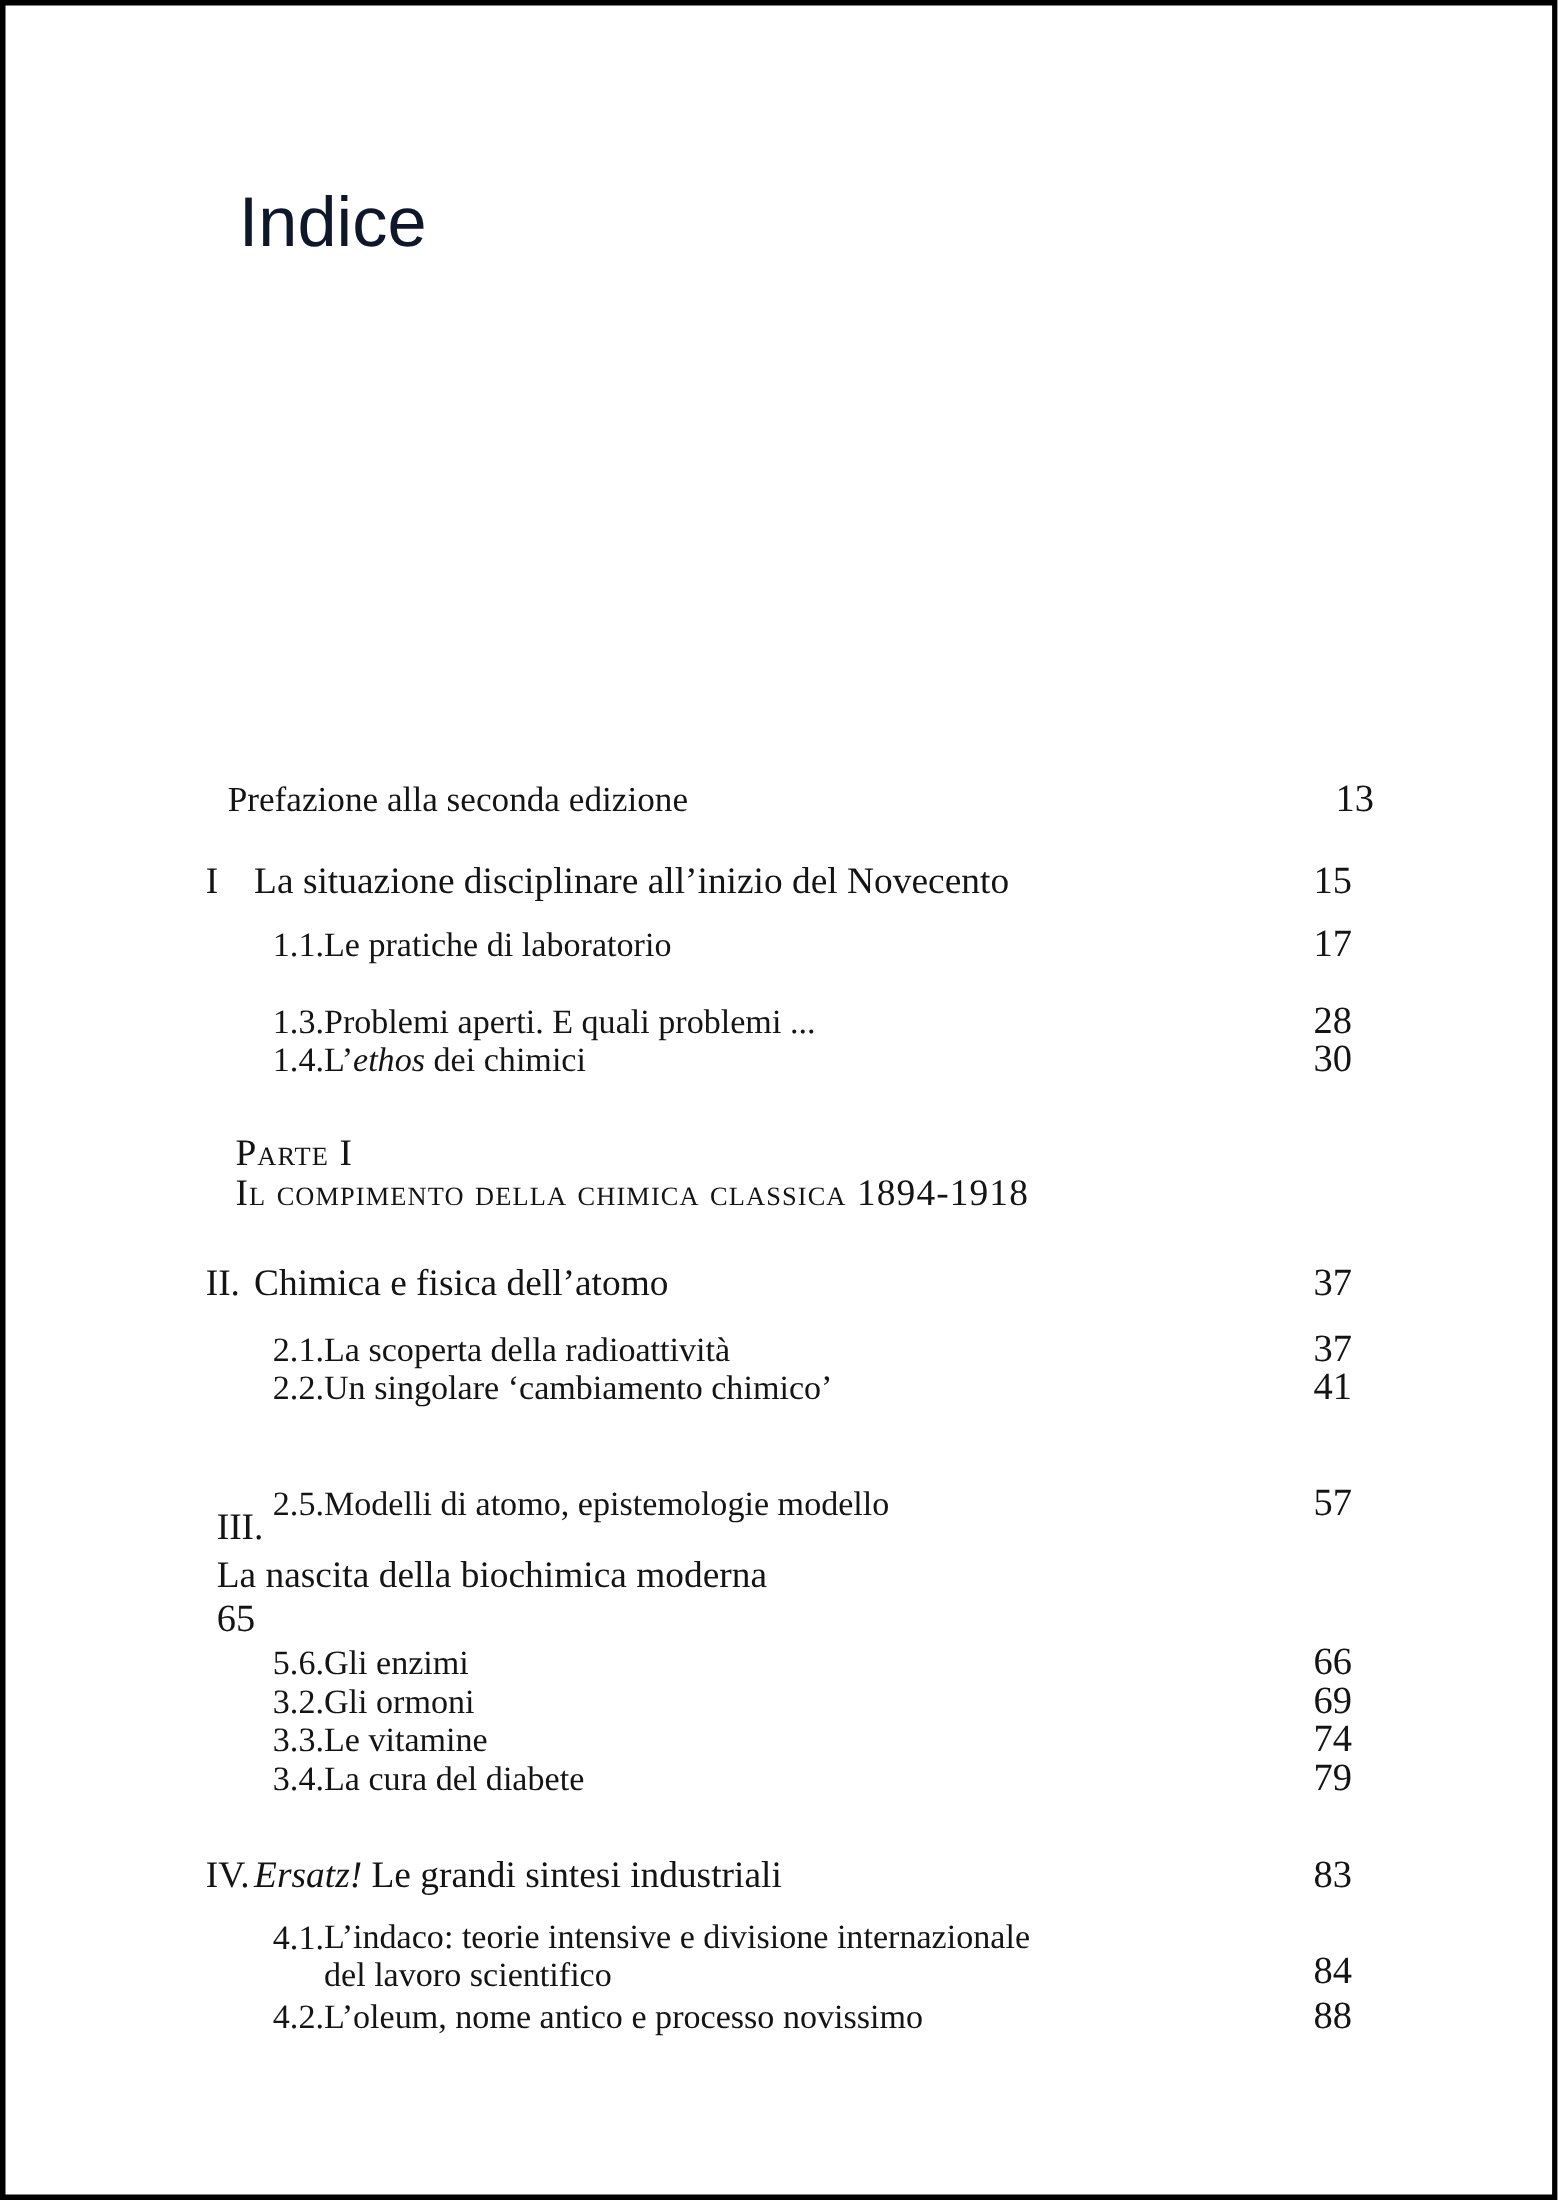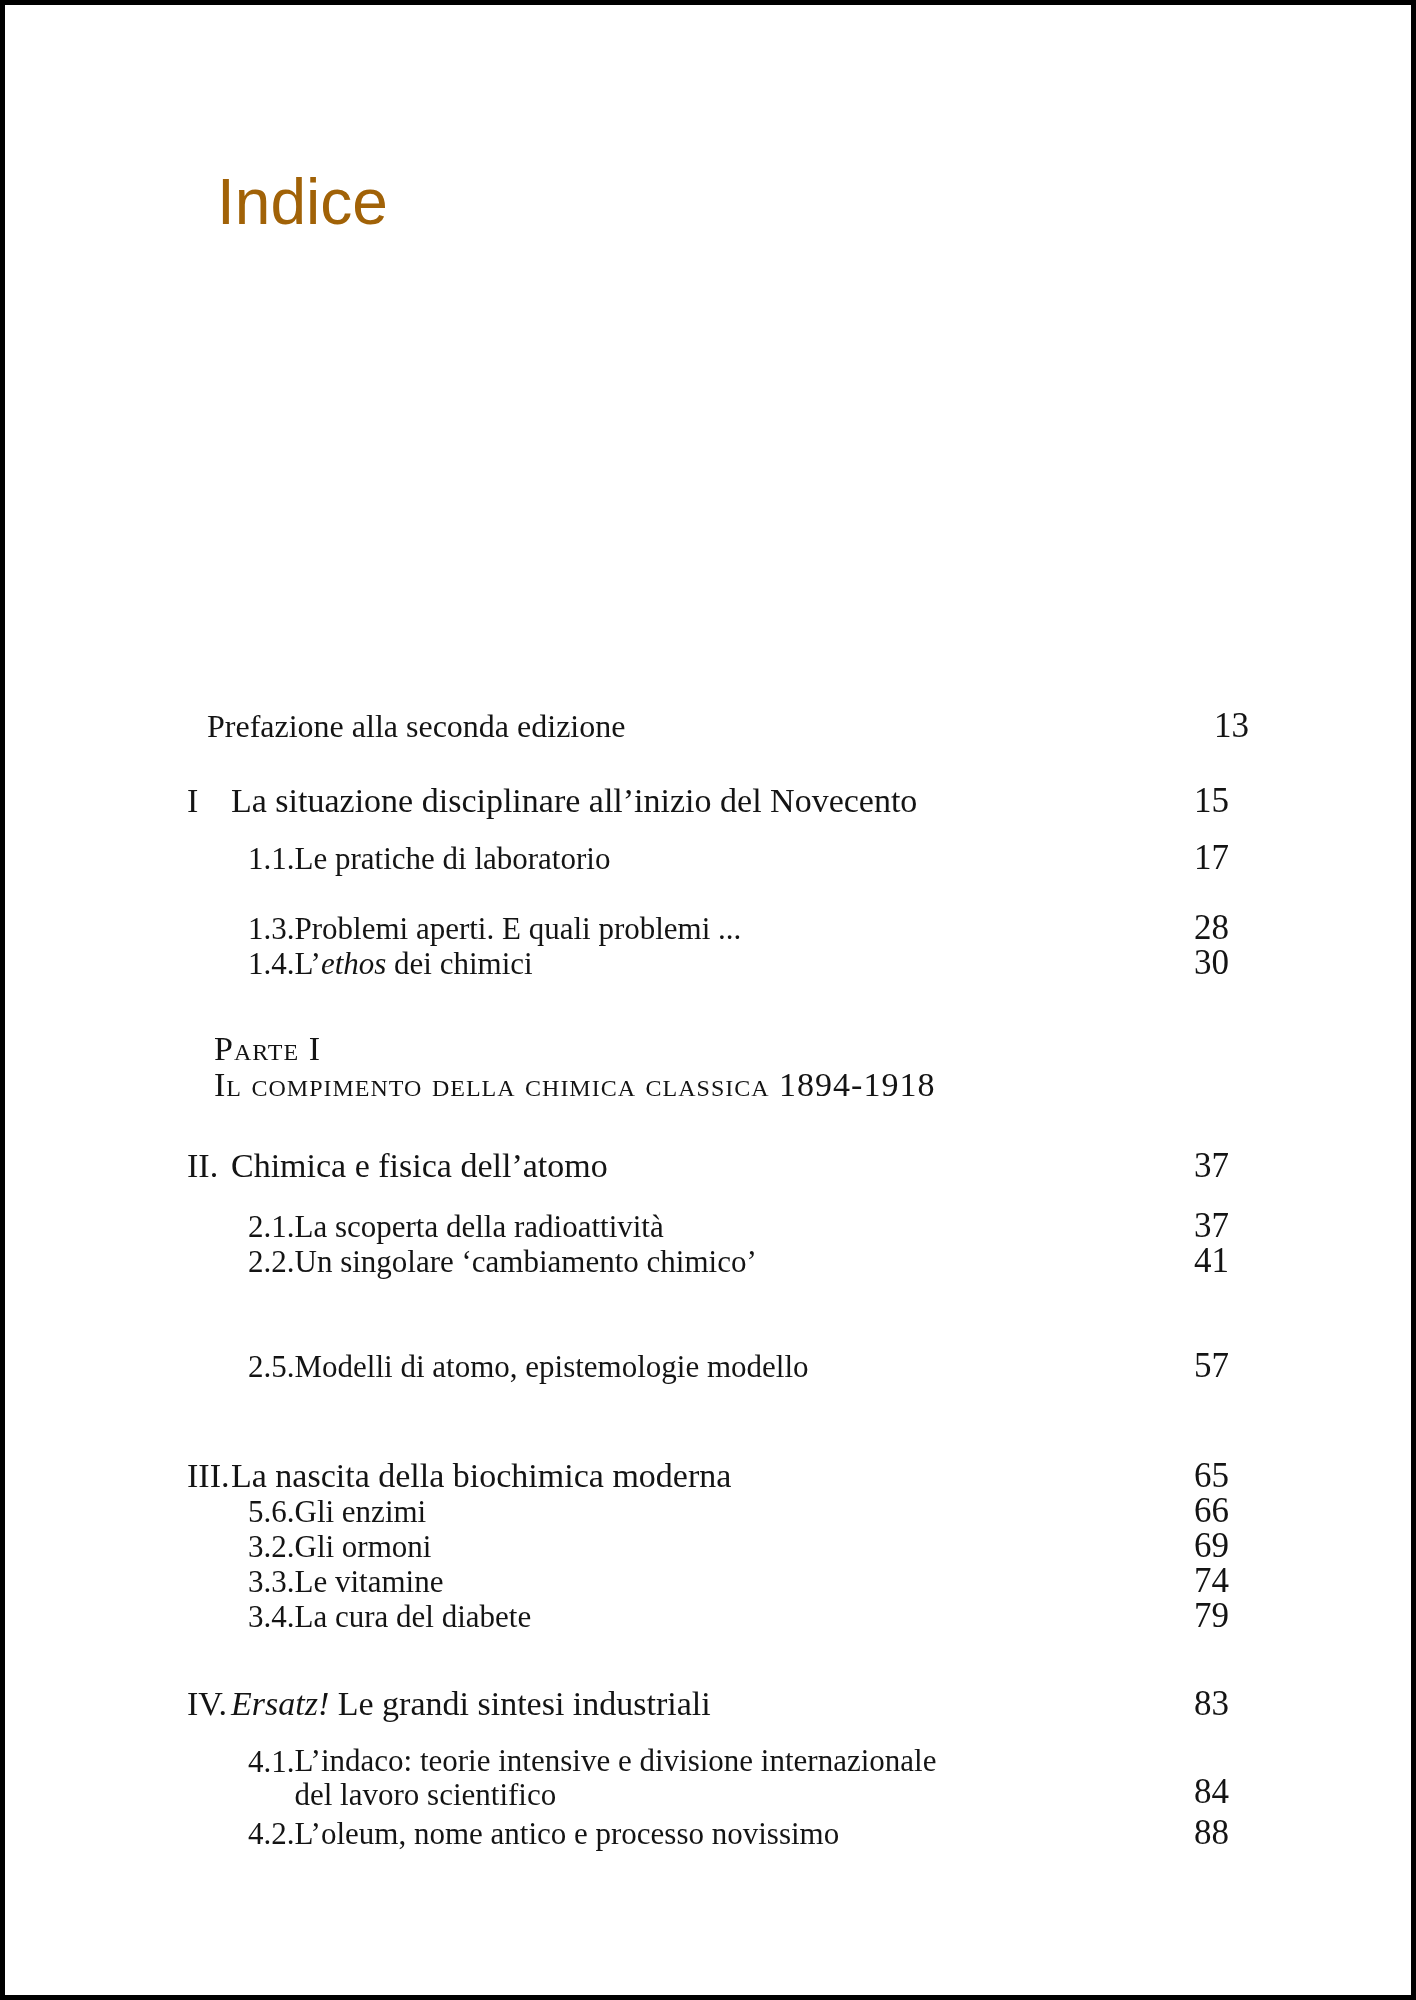--- a/index.html
+++ b/index.html
@@ -9,21 +9,21 @@
     box-sizing:border-box;
     background:#ffffff;
     border:5px solid #000000;
     overflow:hidden;
     color:#141414;
     font-family:"Liberation Serif", serif;
   }
   .doc-title {
     position:absolute; left:212px; top:122px;
     font-family:"Liberation Sans", sans-serif;
-    font-size:64px; font-weight:400; color:#a16207;
+    font-size:64px; font-weight:400; color:#0f172a;
     letter-spacing:0px; line-height:1;
   }
   .row {
     position:absolute;
     display:flex; align-items:baseline;
     white-space:nowrap;
   }
   .row .ttl { flex:1 1 auto; overflow:visible; }
   .row .pg  { flex:0 0 auto; margin-left:10px; font-size:35px; }
   .r-pref { left:182px; top:701px; width:1042px; font-size:32px;margin-left:20px; }
@@ -93,21 +93,21 @@
     <span class="sub-num">2.2.</span>
     <span class="ttl">Un singolare ‘cambiamento chimico’</span>
     <span class="pg">41</span>
   </div>
   <div class="row r-sub" style="top:1341px;">
     <span class="sub-num">2.5.</span>
     <span class="ttl">Modelli di atomo, epistemologie modello</span>
     <span class="pg">57</span>
   </div>
 
-  <div class="row r-ch" style="top:1451px;">
+  <div class="row r-ch" style="top:1365px;flex-direction:column;">
     <span class="ch-num">III.</span>
     <span class="ttl">La nascita della biochimica moderna</span>
     <span class="pg">65</span>
   </div>
   <div class="row r-sub" style="top:1486px;">
     <span class="sub-num">5.6.</span>
     <span class="ttl">Gli enzimi</span>
     <span class="pg">66</span>
   </div>
   <div class="row r-sub" style="top:1521px;">

